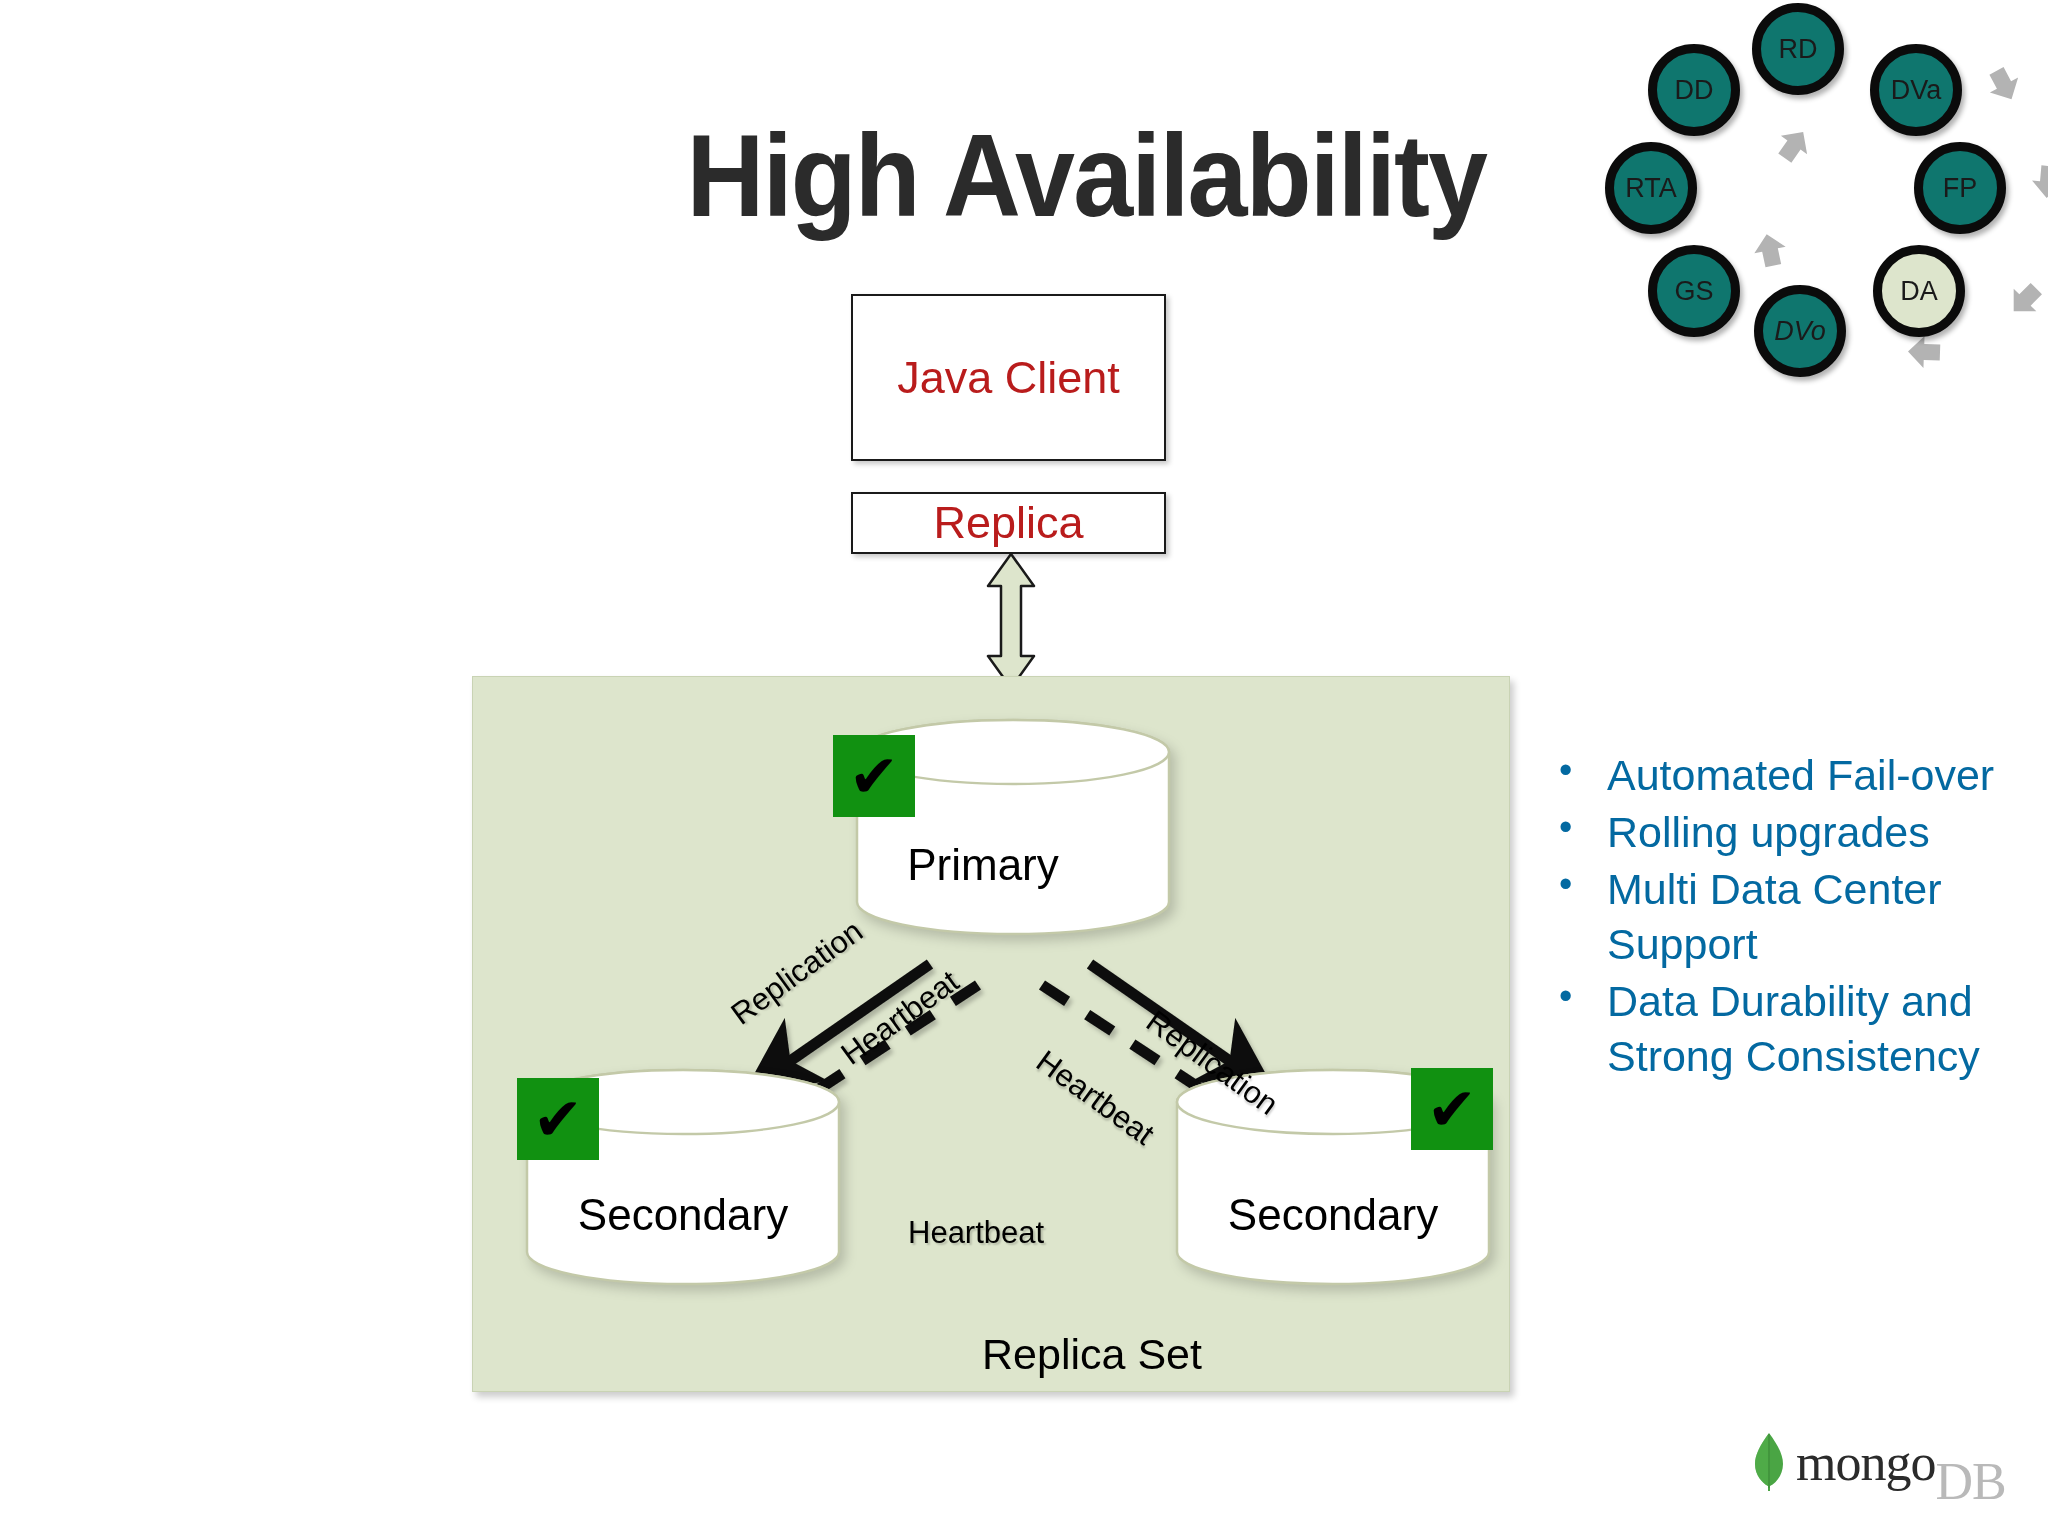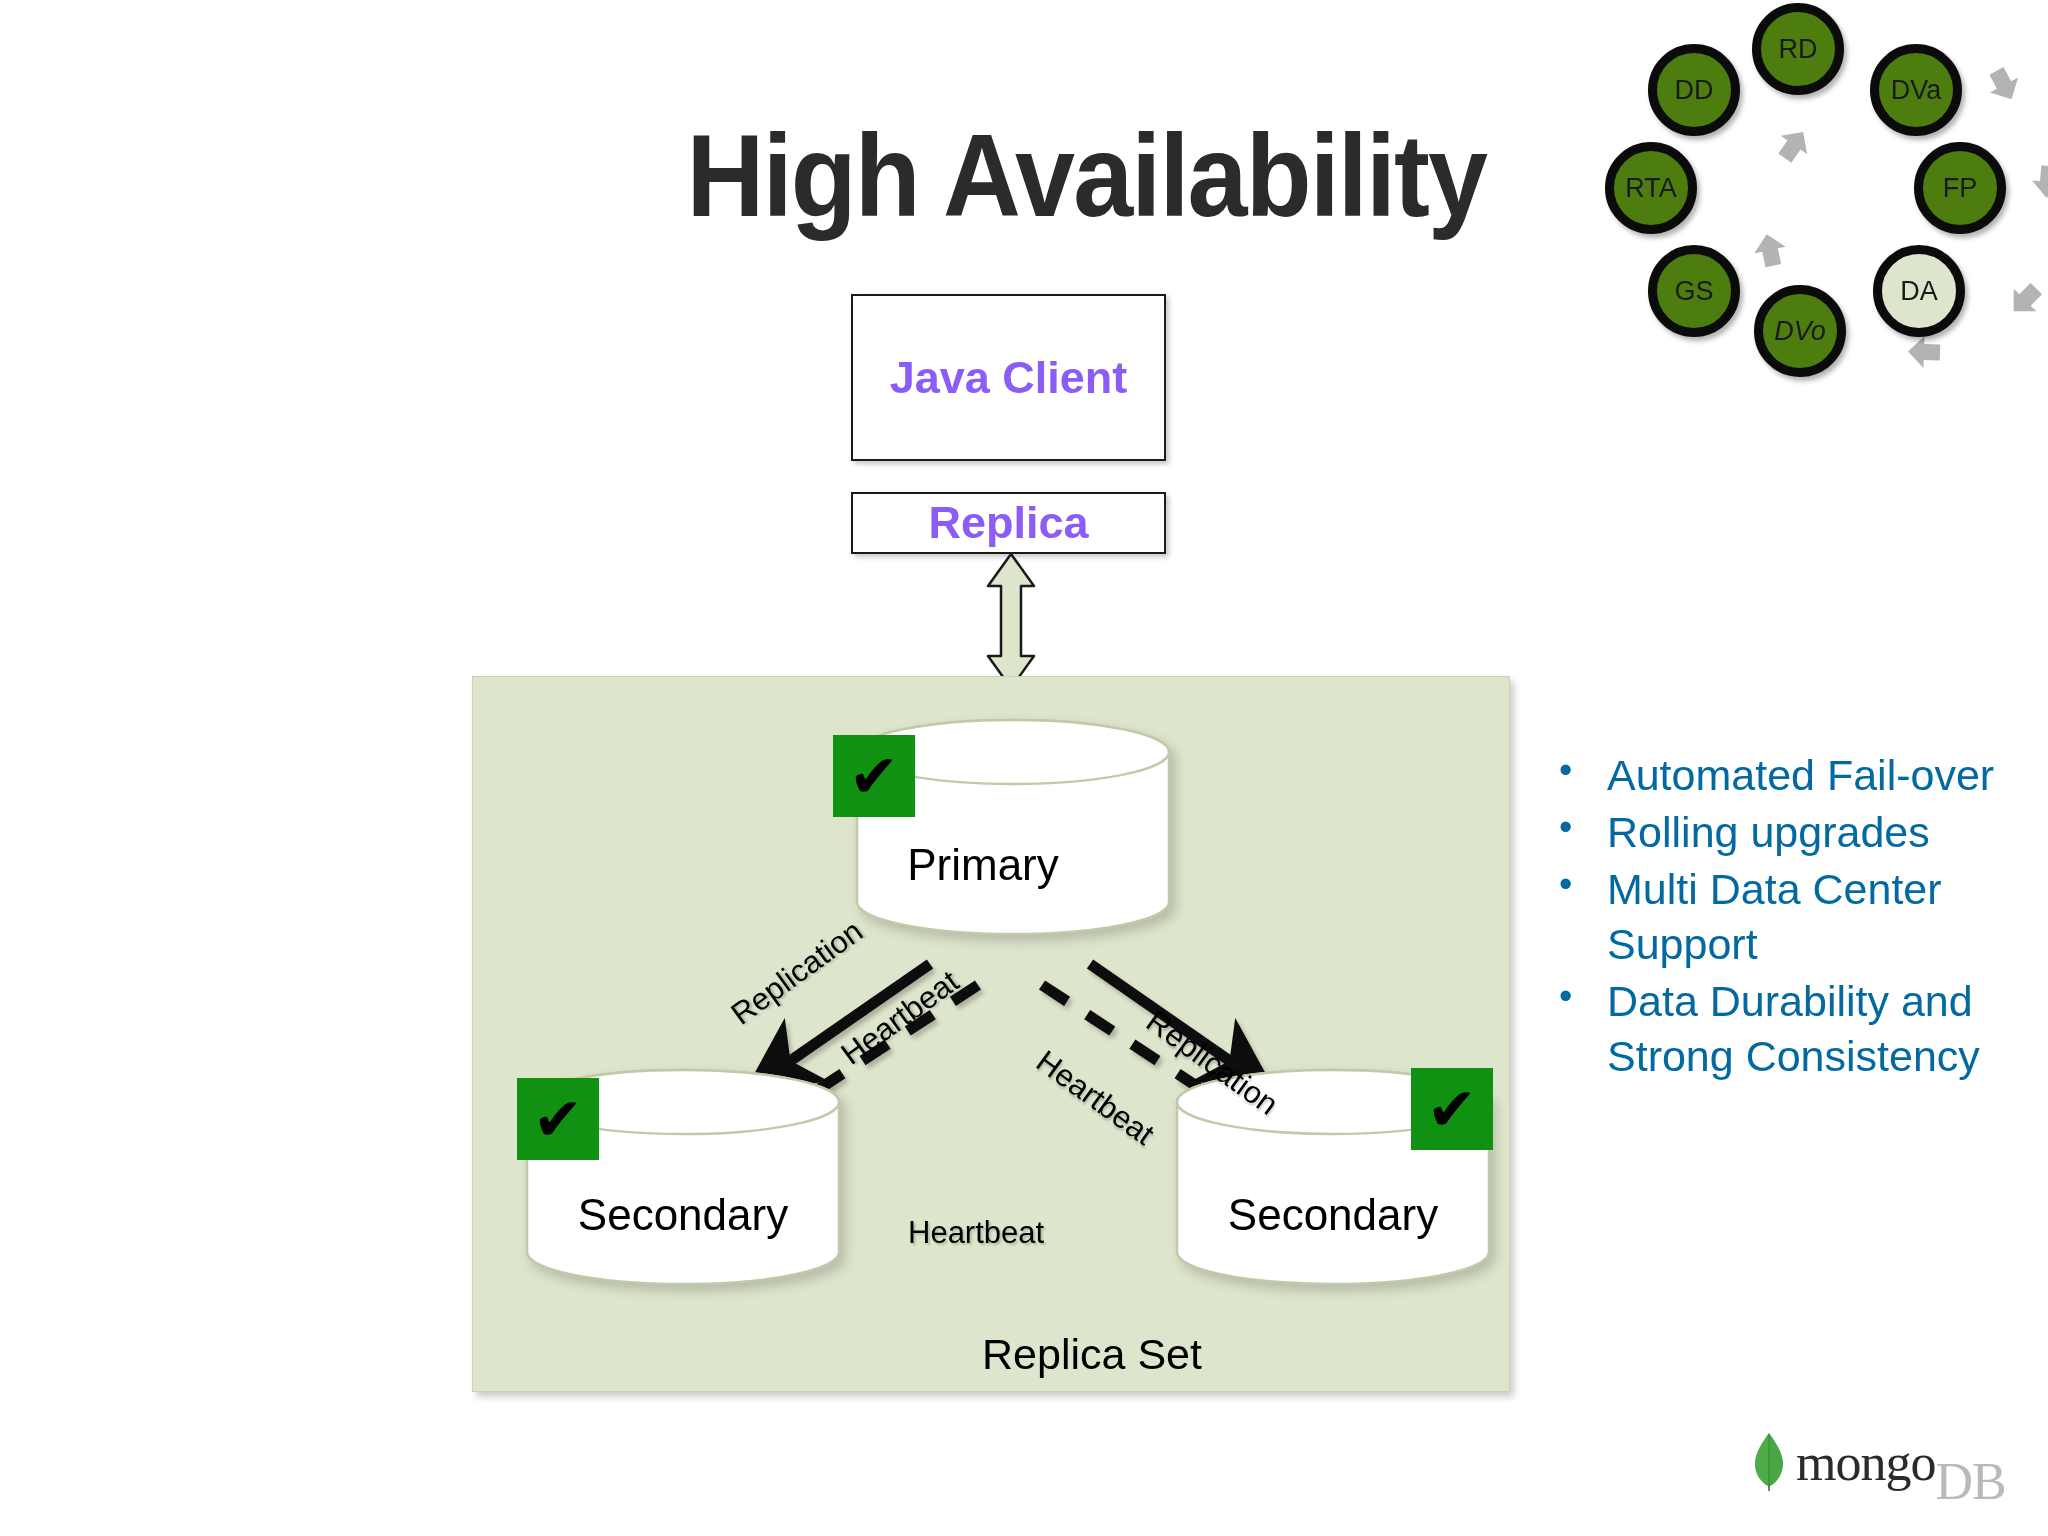--- a/index.html
+++ b/index.html
@@ -36,23 +36,22 @@
 
   
   .plain-box {
     position: absolute;
     background: #ffffff;
     border: 2px solid #1a1a1a;
     box-shadow: 3px 3px 5px rgba(0,0,0,0.22);
     display: flex;
     align-items: center;
     justify-content: center;
-    color: #8b5cf6;
+    color: #b91c1c;
     box-sizing: border-box;
-    font-weight: bold;
   }
   #java-client-box {
     left: 851px;
     top: 294px;
     width: 315px;
     height: 167px;
     font-size: 45px;
   }
   #driver-box {
     left: 851px;
@@ -210,21 +209,21 @@
     left: 1582px;
     top: 0px;
     width: 466px;
     height: 440px;
   }
   .wheel-node {
     position: absolute;
     width: 92px;
     height: 92px;
     border-radius: 50%;
-    background: #4d7c0f;
+    background: #0f766e;
     border: 9px solid #0b0b0b;
     box-sizing: border-box;
     display: flex;
     align-items: center;
     justify-content: center;
     font-size: 27px;
     color: #1a1a1a;
     box-shadow: 3px 4px 5px rgba(0,0,0,0.30);
   }
   .wheel-node.active {

